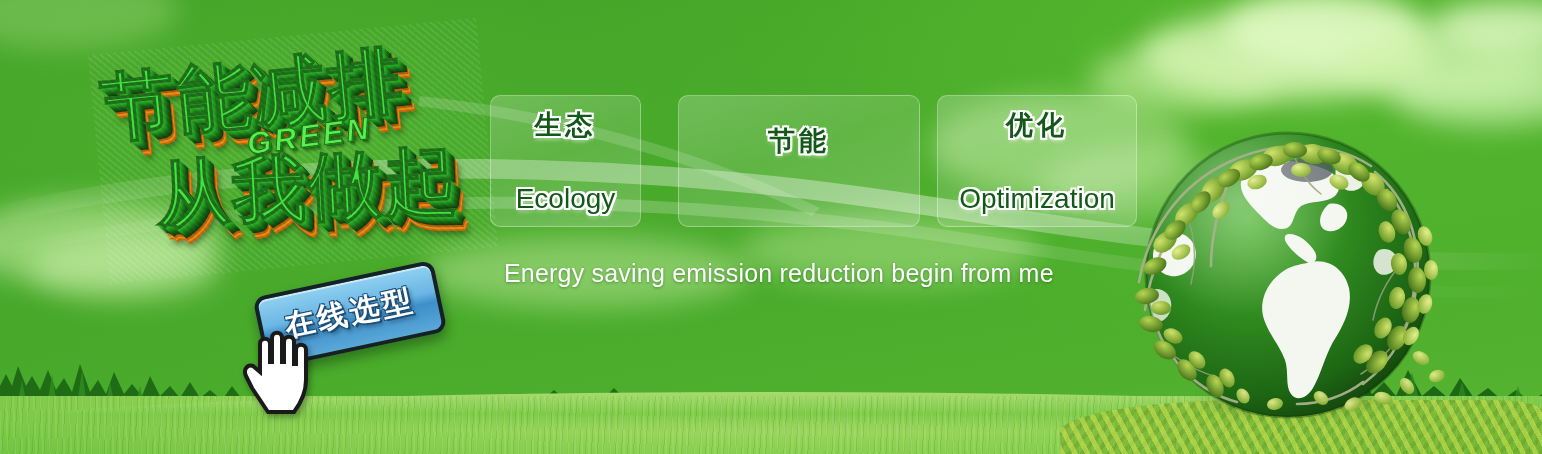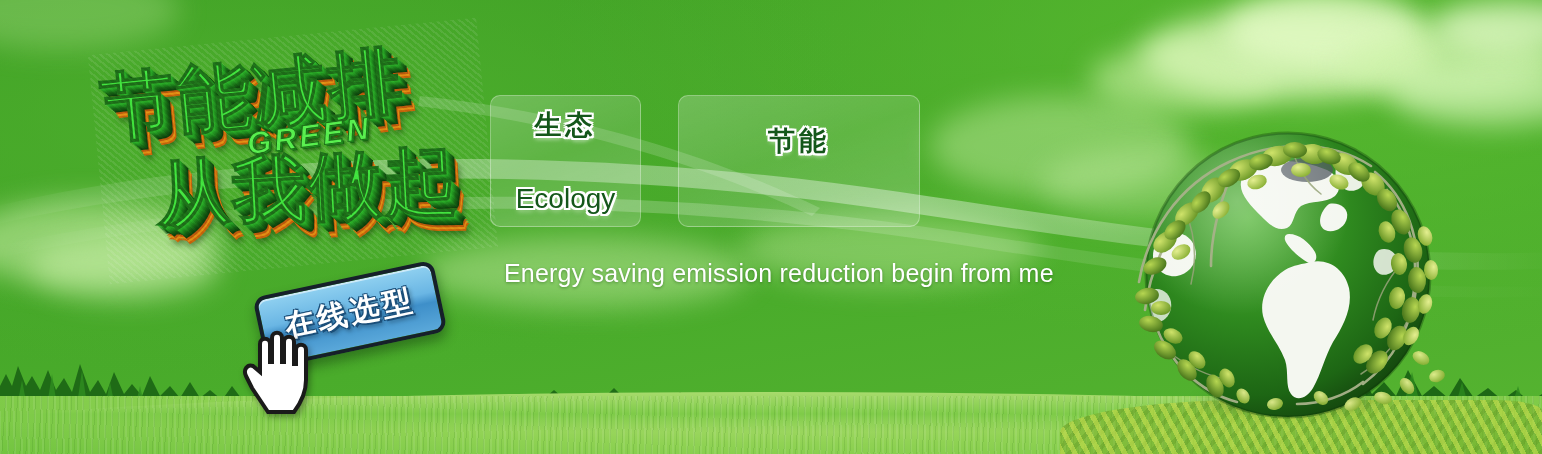--- a/index.html
+++ b/index.html
@@ -269,20 +269,24 @@
   </svg>
 
   <div class="cards">
     <div class="card">
       <div class="card-cn">生态</div>
       <div class="card-en">Ecology</div>
     </div>
     <div class="card wide">
       <div class="card-cn">节能</div>
     </div>
+    <div class="card mid">
+      <div class="card-cn">优化</div>
+      <div class="card-en">Optimization</div>
+    </div>
   </div>
 
   <div class="tagline">Energy saving emission reduction begin from me</div>
 
   <div class="globe-shadow"></div>
   <div class="globe-wrap">
     <svg class="globe-svg" viewBox="0 0 290 290">
       <defs>
         <radialGradient id="sphg" cx="36%" cy="30%" r="78%">
           <stop offset="0%" stop-color="#58b83c"></stop>

